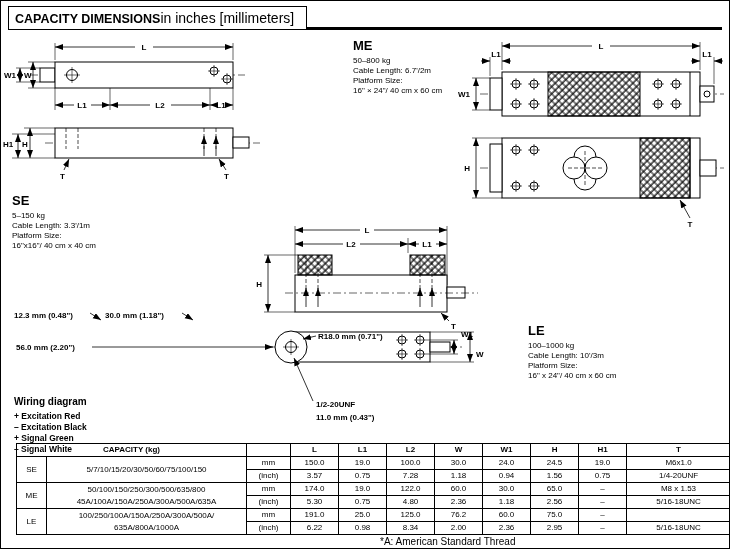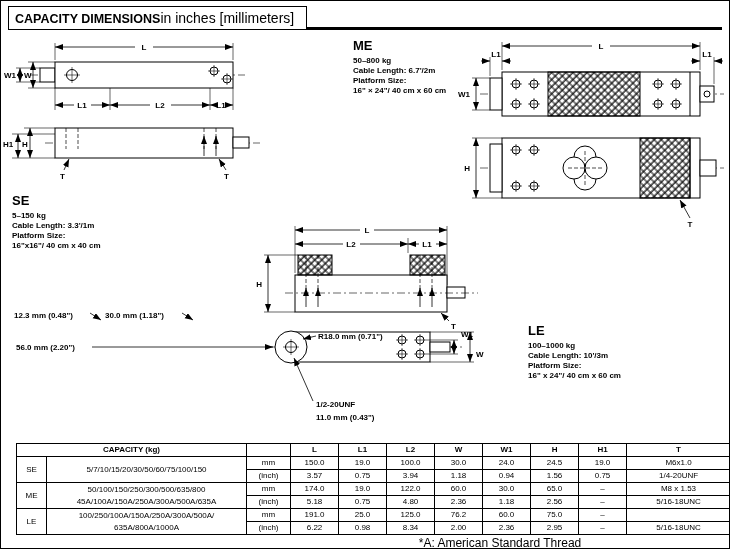--- a/index.html
+++ b/index.html
@@ -11,21 +11,21 @@
   .header-box { position:absolute; left:8px; top:6px; height:23px; line-height:21px;
                 border:1px solid #000; border-bottom:none; padding:0 12px 0 6px;
                 background:#fff; white-space:nowrap; z-index:3; }
   .title { font-weight:bold; font-size:12.5px; }
   .subtitle { font-size:14px; }
   .header-rule { position:absolute; left:8px; top:27px; width:714px; height:3px;
                  background:#000; z-index:2; }
 
   .model-block { position:absolute; z-index:2; }
   .model-name { font-size:13px; font-weight:bold; margin-bottom:3px; }
-  .model-line { font-size:8px; font-weight:bold; line-height:10px; white-space:nowrap; }
+  .model-line { font-size:8px; font-weight:normal; line-height:10px; white-space:nowrap; }
 
   .wiring { position:absolute; left:14px; top:396px; z-index:4; }
   .wiring-title { font-size:10px; font-weight:bold; margin-bottom:4px; }
   .wiring-line { font-size:8.5px; font-weight:bold; line-height:11px; white-space:nowrap; }
 
   .drawings { position:absolute; left:0; top:30px; width:730px; height:412px; z-index:1; }
   svg line, svg rect, svg circle { stroke:#000; stroke-width:1; fill:none; }
   svg .fw  { fill:#fff; }
   svg .hat { fill:url(#hatch); }
   svg .thin { stroke-width:0.6; }
@@ -35,22 +35,22 @@
   svg .ext  { stroke-width:0.6; }
   svg text { font-family:"Liberation Sans", sans-serif; font-size:8px; font-weight:bold;
              fill:#000; stroke:none; }
 
   .spec-table { position:absolute; left:16px; top:443px; width:714px;
                 border-collapse:collapse; table-layout:fixed; z-index:3; }
   .spec-table th, .spec-table td { border:1px solid #000; font-size:8px; text-align:center;
                 padding:0 1px; height:13px; line-height:12px; overflow:hidden; white-space:nowrap; }
   .spec-table th { font-weight:bold; }
   .cap { font-size:7.5px; line-height:9px;margin-left:24px; }
-  .footnote { position:absolute; left:380px; top:536px; width:240px; font-size:12px;
-              text-align:center; z-index:3; }
+  .footnote { position:absolute; left:380px; top:536px; width:240px; font-size:10px;
+              z-index:3; }
 </style>
 </head>
 <body>
 
 <div class="page">
 
   <div class="header-box">
     <span class="title">CAPACITY DIMENSIONS</span><span class="subtitle">in inches [millimeters]</span>
   </div>
   <div class="header-rule"></div>
@@ -281,20 +281,27 @@
   </div>
 
   <div class="model-block" style="left:528px; top:323px;">
     <div class="model-name">LE</div>
     <div class="model-line">100–1000 kg</div>
     <div class="model-line">Cable Length: 10'/3m</div>
     <div class="model-line">Platform Size:</div>
     <div class="model-line">16" x 24"/ 40 cm x 60 cm</div>
   </div>
 
+  <div class="wiring">
+    <div class="wiring-title">Wiring diagram</div>
+    <div class="wiring-line">+ Excitation Red</div>
+    <div class="wiring-line">– Excitation Black</div>
+    <div class="wiring-line">+ Signal Green</div>
+    <div class="wiring-line">– Signal White</div>
+  </div>
 
   <table class="spec-table">
     <colgroup>
       <col style="width:30px">
         <col style="width:200px">
         <col style="width:44px">
       <col style="width:48px">
         <col style="width:48px">
         <col style="width:48px">
       <col style="width:48px">
@@ -328,21 +335,21 @@
       <td>30.0</td>
       <td>24.0</td>
       <td>24.5</td>
       <td>19.0</td>
       <td>M6x1.0</td>
     </tr>
     <tr>
       <td>(inch)</td>
       <td>3.57</td>
       <td>0.75</td>
-      <td>3.94</td>
+      <td>7.28</td>
       <td>1.18</td>
       <td>0.94</td>
       <td>1.56</td>
       <td>0.75</td>
       <td>1/4-20UNF</td>
     </tr>
     <tr>
       <td rowspan="2">ME</td>
       <td rowspan="2" class="cap">
         <div>50/100/150/250/300/500/635/800</div>
@@ -353,21 +360,21 @@
       <td>19.0</td>
       <td>122.0</td>
       <td>60.0</td>
       <td>30.0</td>
       <td>65.0</td>
       <td>–</td>
       <td>M8 x 1.53</td>
     </tr>
     <tr>
       <td>(inch)</td>
-      <td>5.18</td>
+      <td>5.30</td>
       <td>0.75</td>
       <td>4.80</td>
       <td>2.36</td>
       <td>1.18</td>
       <td>2.56</td>
       <td>–</td>
       <td>5/16-18UNC</td>
     </tr>
     <tr>
       <td rowspan="2">LE</td>

